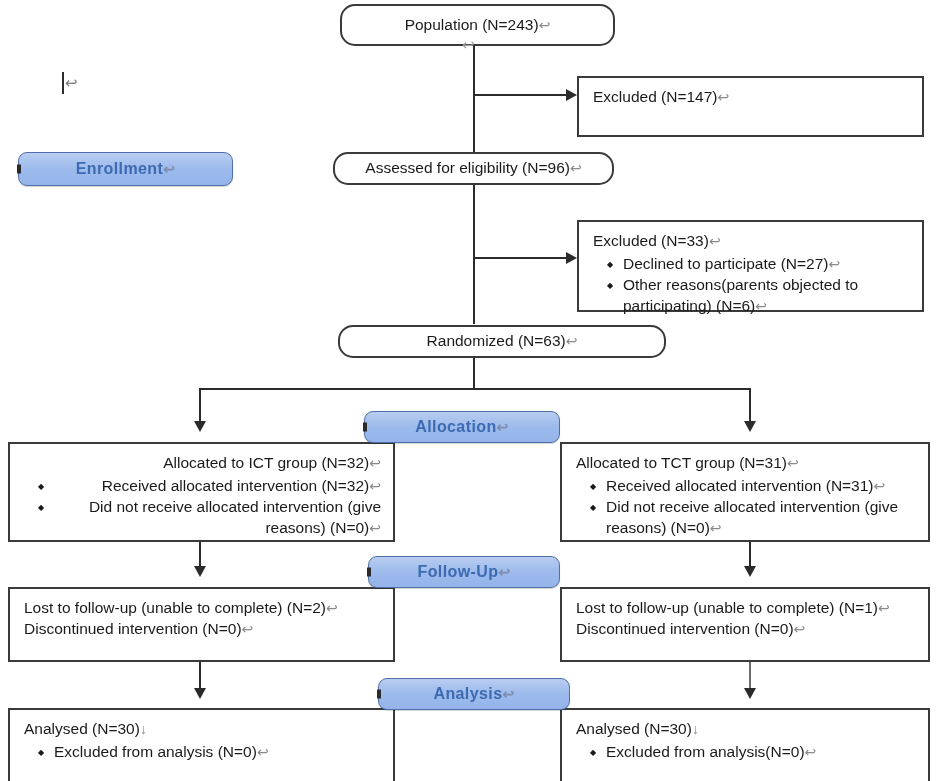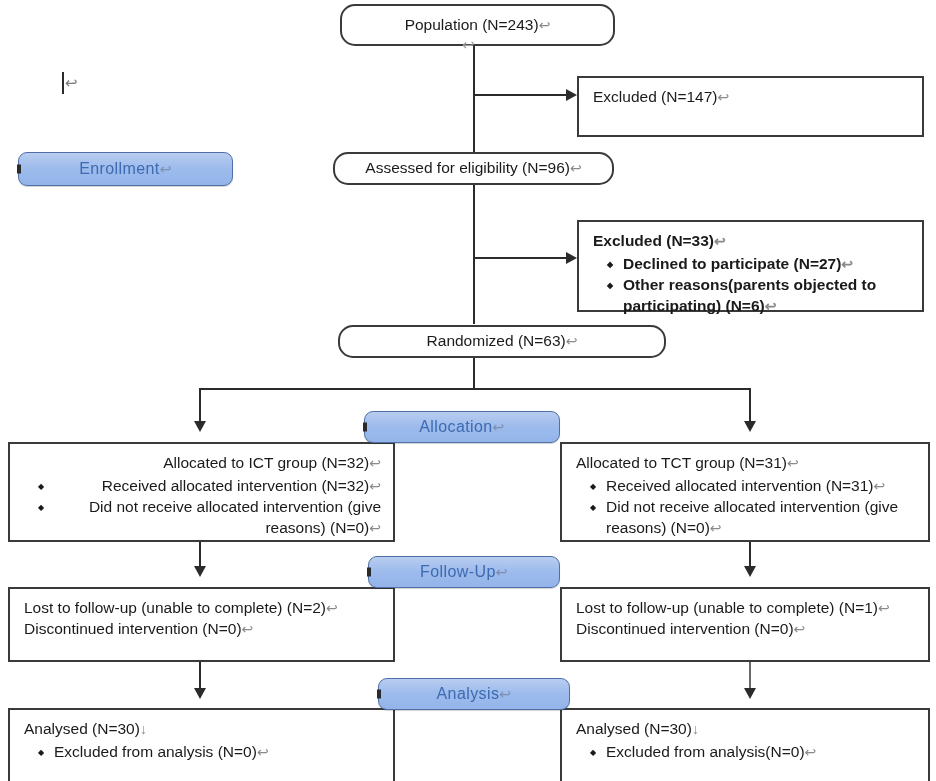--- a/index.html
+++ b/index.html
@@ -73,21 +73,21 @@
     font-size: 14px;
   }
   
   .badge {
     position: absolute;
     box-sizing: border-box;
     border: 1px solid #4f6fa8;
     border-radius: 9px;
     background: linear-gradient(to bottom, #b9cdf0 0%, #9dbbec 48%, #94b4ea 100%);
     color: #3d6ab0;
-    font-weight: normal;
+    font-weight: bold;
     font-size: 16px;
     letter-spacing: 0.4px;
     display: flex;
     align-items: center;
     justify-content: center;
     z-index: 6;
     box-shadow: 0 1px 1px rgba(0,0,0,0.18);
   }
   .badge .ret { color: #7d8fae; }
   .badge .nub {
@@ -197,21 +197,21 @@
     <span>Enrollment</span>
       <span class="ret">↩</span>
   </div>
 
   <div class="node centered" style="left:333px; top:152px; width:281px; height:33px;">
     <span class="title-line">
       <span>Assessed for eligibility (N=96)</span><span class="ret">↩</span>
     </span>
   </div>
 
-  <div class="node padded" style="left:577px; top:212px; width:347px; height:92px;font-weight:bold;">
+  <div class="node padded" style="left:577px; top:212px; width:347px; height:92px;">
     <div class="title-line"><span>Excluded (N=33)</span><span class="ret">↩</span></div>
     <ul class="bullets">
       <li><span>Declined to participate (N=27)</span><span class="ret">↩</span></li>
       <li><span>Other reasons(parents objected to participating) (N=6)</span><span class="ret">↩</span></li>
     </ul>
   </div>
 
   <div class="node centered" style="left:338px; top:325px; width:328px; height:33px;">
     <span class="title-line">
       <span>Randomized (N=63)</span><span class="ret">↩</span>

